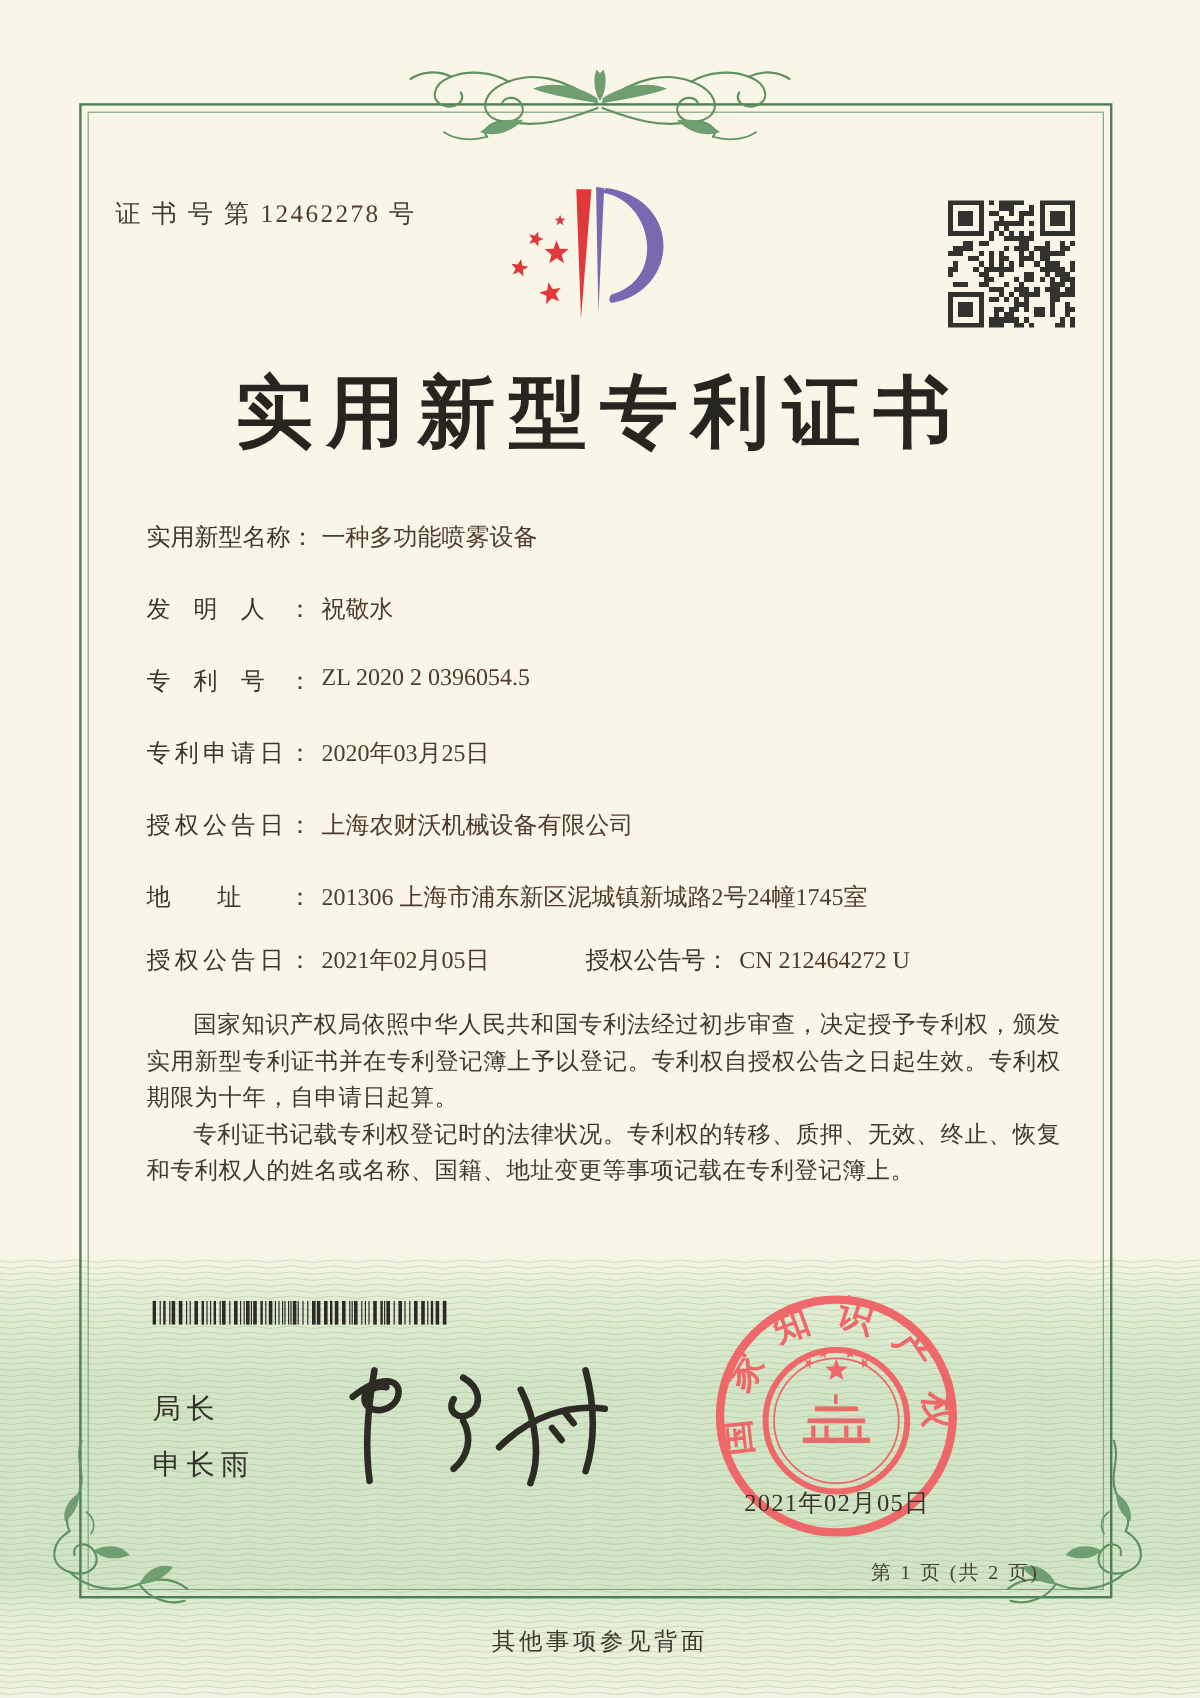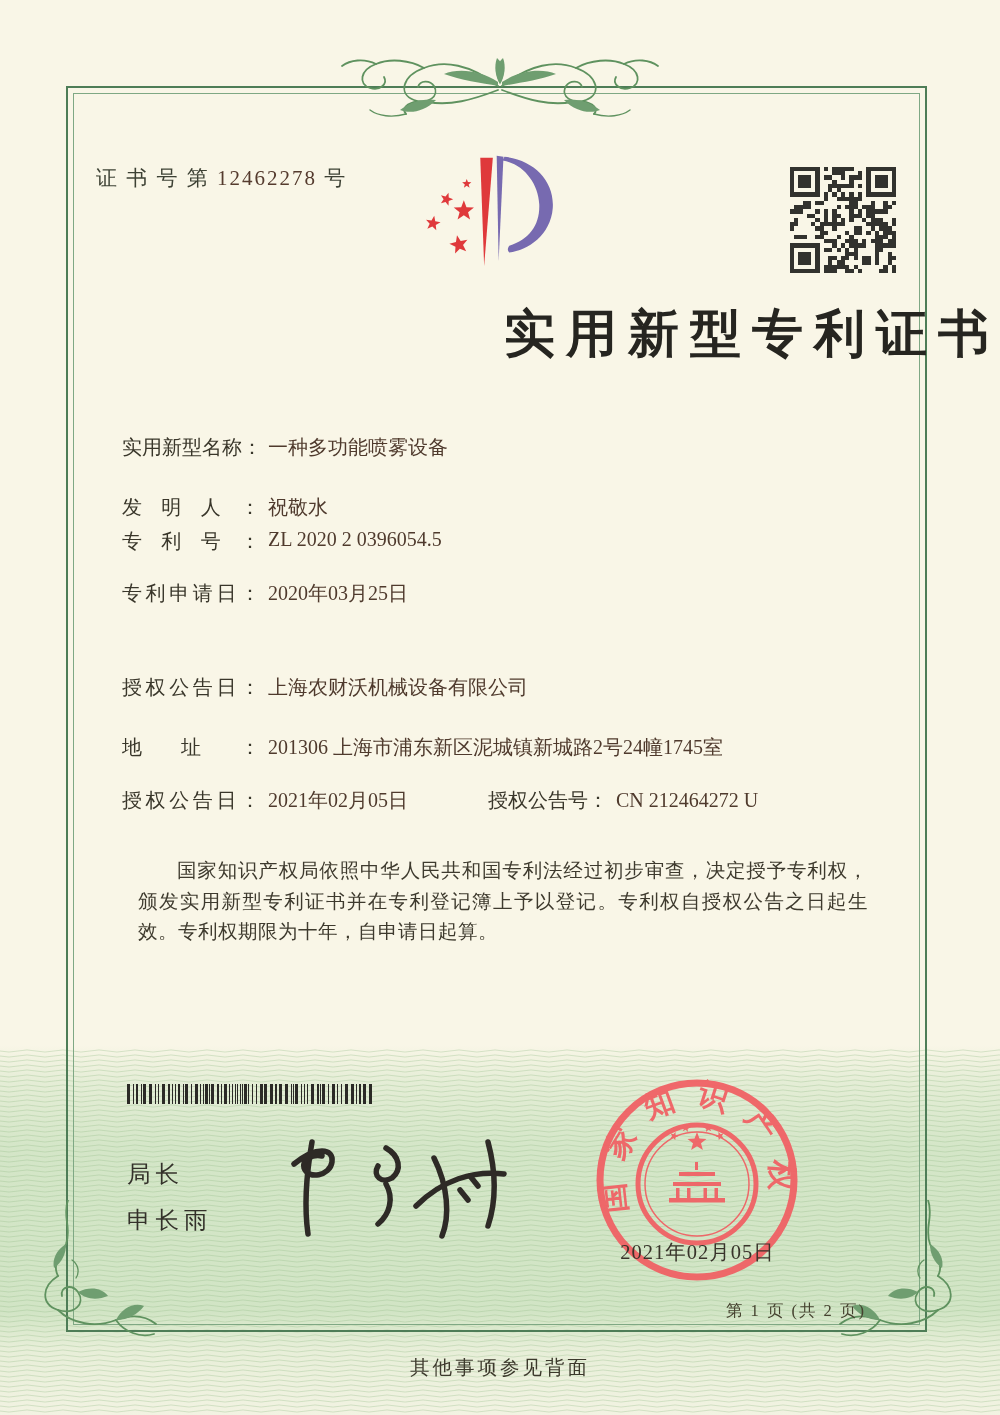--- a/index.html
+++ b/index.html
@@ -19,31 +19,31 @@
   
   .frame-outer{position:absolute;left:66px;top:86px;width:861px;height:1246px;
     border:2.5px solid #4e7d57;box-sizing:border-box;}
   .frame-inner{position:absolute;left:73px;top:93px;width:847px;height:1232px;
     border:1.5px solid #7fa884;box-sizing:border-box;}
   .orn{position:absolute;}
   .cert-no{position:absolute;left:96px;top:164px;font-size:21px;letter-spacing:2px;color:#3d4134;}
   .cert-no .num{color:#553b2e;}
   .logo{position:absolute;left:415px;top:148px;}
   .qr{position:absolute;left:790px;top:167px;}
-  .title{position:absolute;left:0;top:300px;width:1000px;margin:0;text-align:right;
-    font-size:51px;font-weight:600;letter-spacing:11px;color:#262520;}
+  .title{position:absolute;left:0;top:300px;width:1000px;margin:0;text-align:center;
+    font-size:65px;font-weight:600;letter-spacing:11px;color:#262520;}
   .fields{position:absolute;left:122px;top:0;width:770px;}
   .frow{position:absolute;height:28px;font-size:20px;white-space:nowrap;}
   .lab{display:inline-block;width:138px;text-align:justify;text-align-last:justify;
     -moz-text-align-last:justify;color:#39362a;vertical-align:top;}
   .val{margin-left:8px;color:#4f3a2d;}
   .pair2{position:absolute;left:366px;top:0;}
   .lab2{color:#39362a;}
   .bodytext{position:absolute;left:122px;top:840px;width:762px;}
-  .bodytext p{margin:16px;font-size:19.5px;line-height:30.6px;letter-spacing:.5px;
+  .bodytext p{margin:0;font-size:19.5px;line-height:30.6px;letter-spacing:.5px;
     text-align:justify;text-indent:2em;color:#3e3a2e;}
   .barcode{position:absolute;left:127px;top:1084px;}
   .officer{position:absolute;left:127px;top:1158px;font-size:23.5px;letter-spacing:5px;color:#33312a;}
   .officer .name{margin-top:14px;}
   .sig{position:absolute;left:282px;top:1128px;}
   .seal{position:absolute;left:594px;top:1077px;opacity:.93;}
   .seal-date{position:absolute;left:600px;top:1238px;width:195px;text-align:center;
     font-size:20.5px;letter-spacing:1px;color:#38332a;}
   .footer-page{position:absolute;left:66px;top:1300px;width:800px;text-align:right;
     font-size:16.5px;letter-spacing:2px;color:#45422f;}
@@ -409,42 +409,43 @@
 
   <h1 class="title">实用新型专利证书</h1>
 
   <div class="fields">
     <div class="frow" style="top:434px">
       <span class="lab">实用新型名称：</span><span class="val">一种多功能喷雾设备</span>
     </div>
     <div class="frow" style="top:494px">
       <span class="lab">发明人：</span><span class="val">祝敬水</span>
     </div>
-    <div class="frow" style="top:528px">
+    <div class="frow" style="top:554px">
       <span class="lab">专利号：</span><span class="val">ZL 2020 2 0396054.5</span>
     </div>
-    <div class="frow" style="top:580px">
+    <div class="frow" style="top:614px">
       <span class="lab">专利申请日：</span><span class="val">2020年03月25日</span>
     </div>
     <div class="frow" style="top:674px">
       <span class="lab">授权公告日：</span><span class="val">上海农财沃机械设备有限公司</span>
     </div>
     <div class="frow" style="top:734px">
       <span class="lab">地址：</span><span class="val">201306 上海市浦东新区泥城镇新城路2号24幢1745室</span>
     </div>
     <div class="frow" style="top:787px;width:770px">
       <span class="lab">授权公告日：</span><span class="val">2021年02月05日</span>
       <span class="pair2">
         <span class="lab2">授权公告号：</span><span class="val">CN 212464272 U</span>
       </span>
     </div>
   </div>
 
   <div class="bodytext">
     <p>国家知识产权局依照中华人民共和国专利法经过初步审查，决定授予专利权，颁发实用新型专利证书并在专利登记簿上予以登记。专利权自授权公告之日起生效。专利权期限为十年，自申请日起算。</p>
+    <p>专利证书记载专利权登记时的法律状况。专利权的转移、质押、无效、终止、恢复和专利权人的姓名或名称、国籍、地址变更等事项记载在专利登记簿上。</p>
   </div>
 
   <svg class="barcode" id="barcode" width="252" height="20">
       <rect x="0" y="0" width="3" height="20" fill="#2b2a26"></rect>
       <rect x="6" y="0" width="1" height="20" fill="#2b2a26"></rect>
       <rect x="9" y="0" width="2" height="20" fill="#2b2a26"></rect>
       <rect x="14" y="0" width="1" height="20" fill="#2b2a26"></rect>
       <rect x="16" y="0" width="3" height="20" fill="#2b2a26"></rect>
       <rect x="22" y="0" width="3" height="20" fill="#2b2a26"></rect>
       <rect x="28" y="0" width="1" height="20" fill="#2b2a26"></rect>

